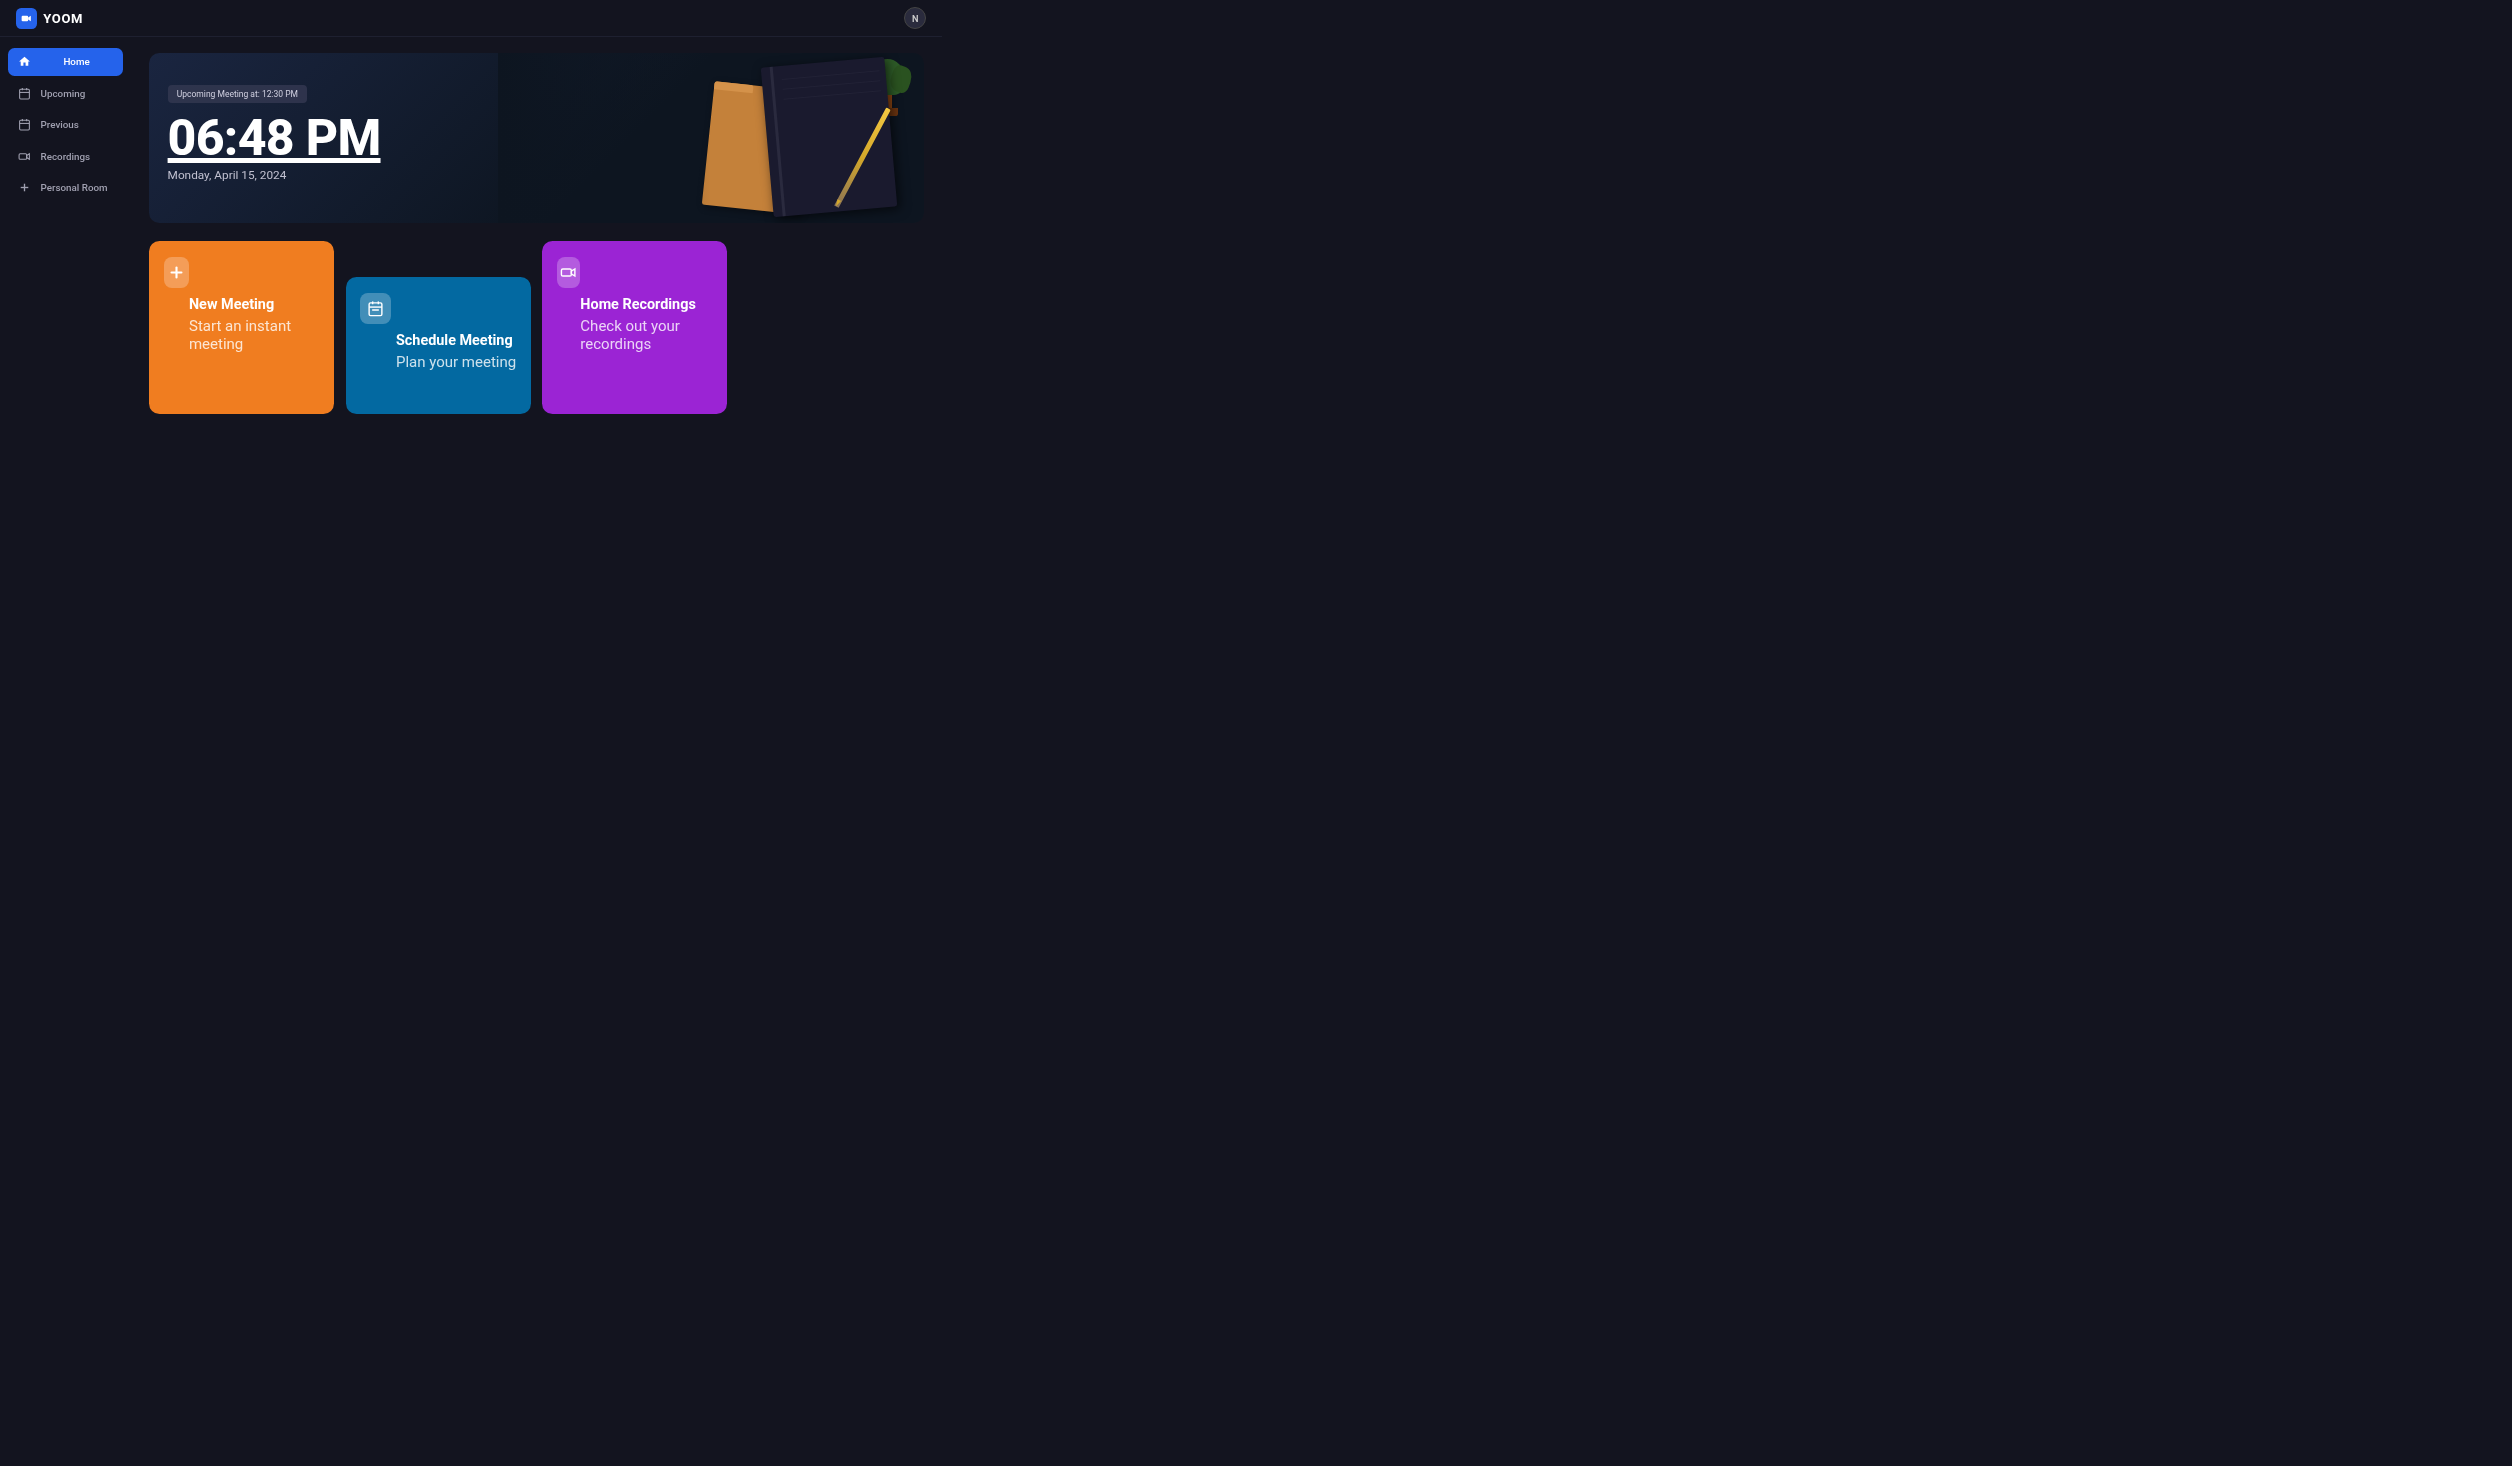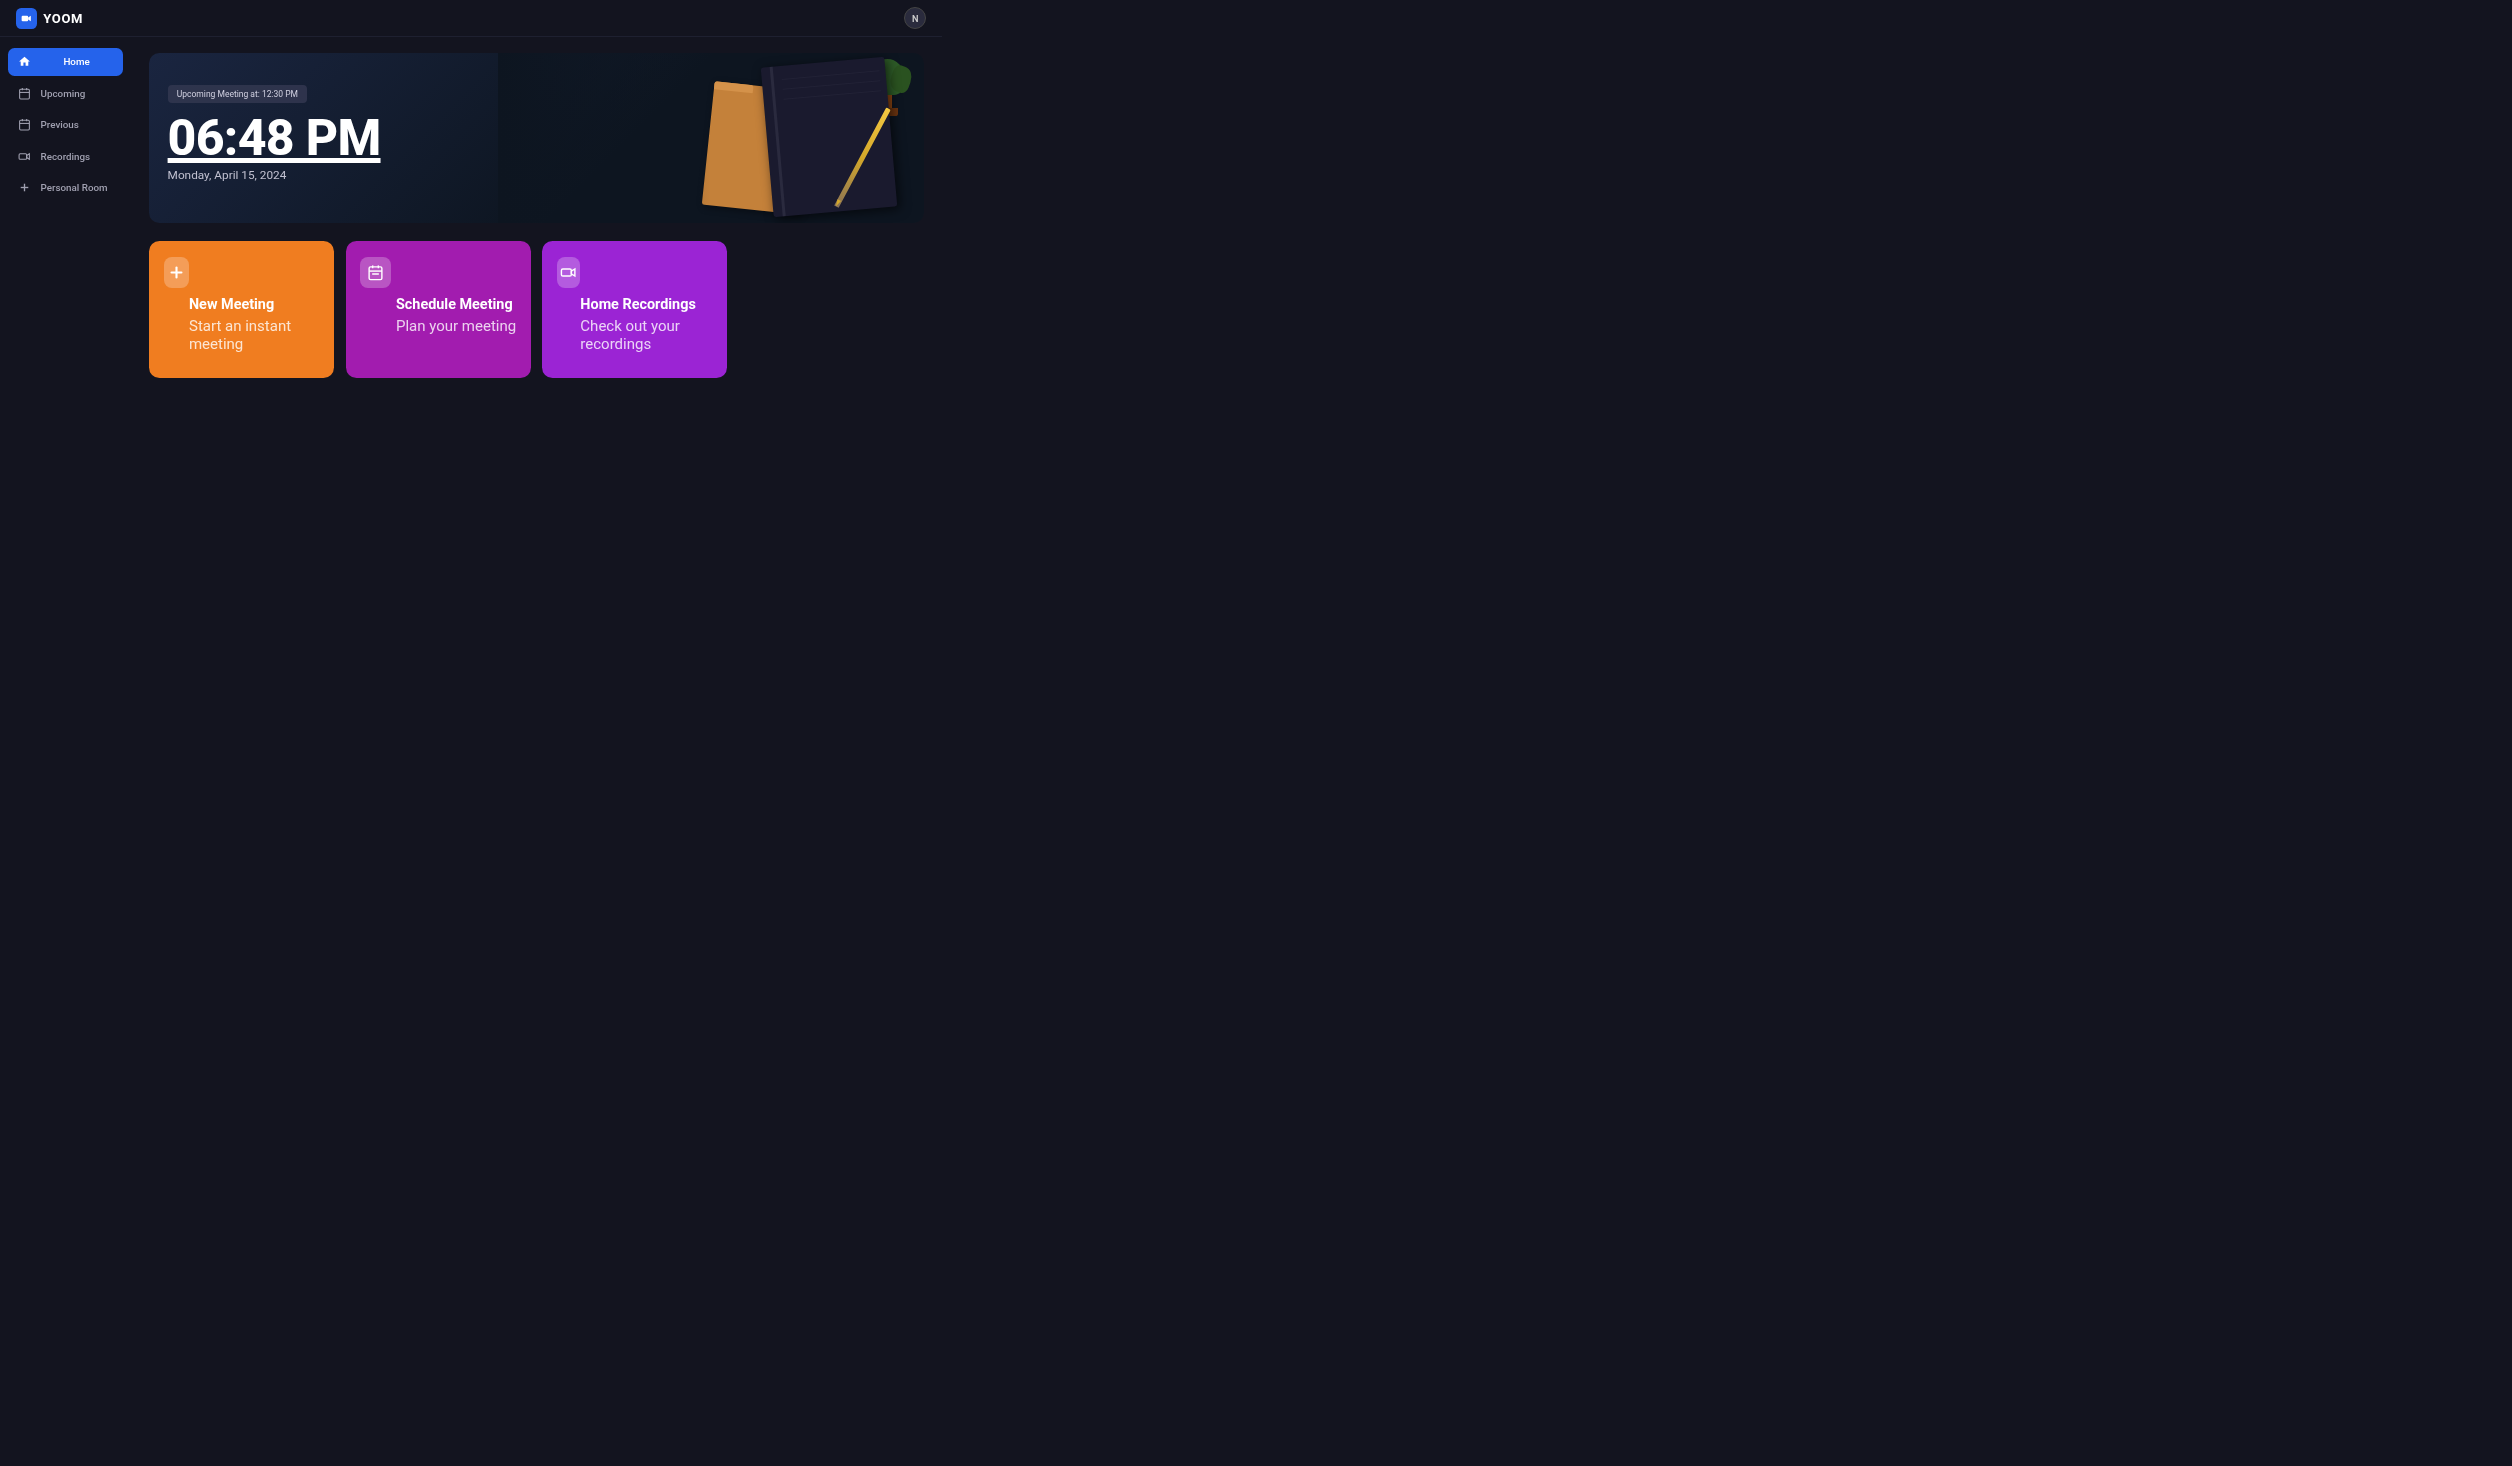--- a/index.html
+++ b/index.html
@@ -202,21 +202,21 @@
       padding: 15.7px 14.4px;
       cursor: pointer;
       display: flex;
       flex-direction: row;
       justify-content: space-between;
       min-height: 137px;
       transition: transform 0.15s, filter 0.15s;
     }
 
     .card-orange { background: #f07d20; }
-    .card-blue { background: #a21caf; }
+    .card-blue { background: #0369a1; margin-top: 36px; }
     .card-purple { background: #9b24d4; }
     .card-yellow { background: #f5a800; }
 
     .card-icon-wrapper {
       width: 31px;
       height: 31px;
       border-radius: 7.9px;
       display: flex;
       align-items: center;
       justify-content: center;

